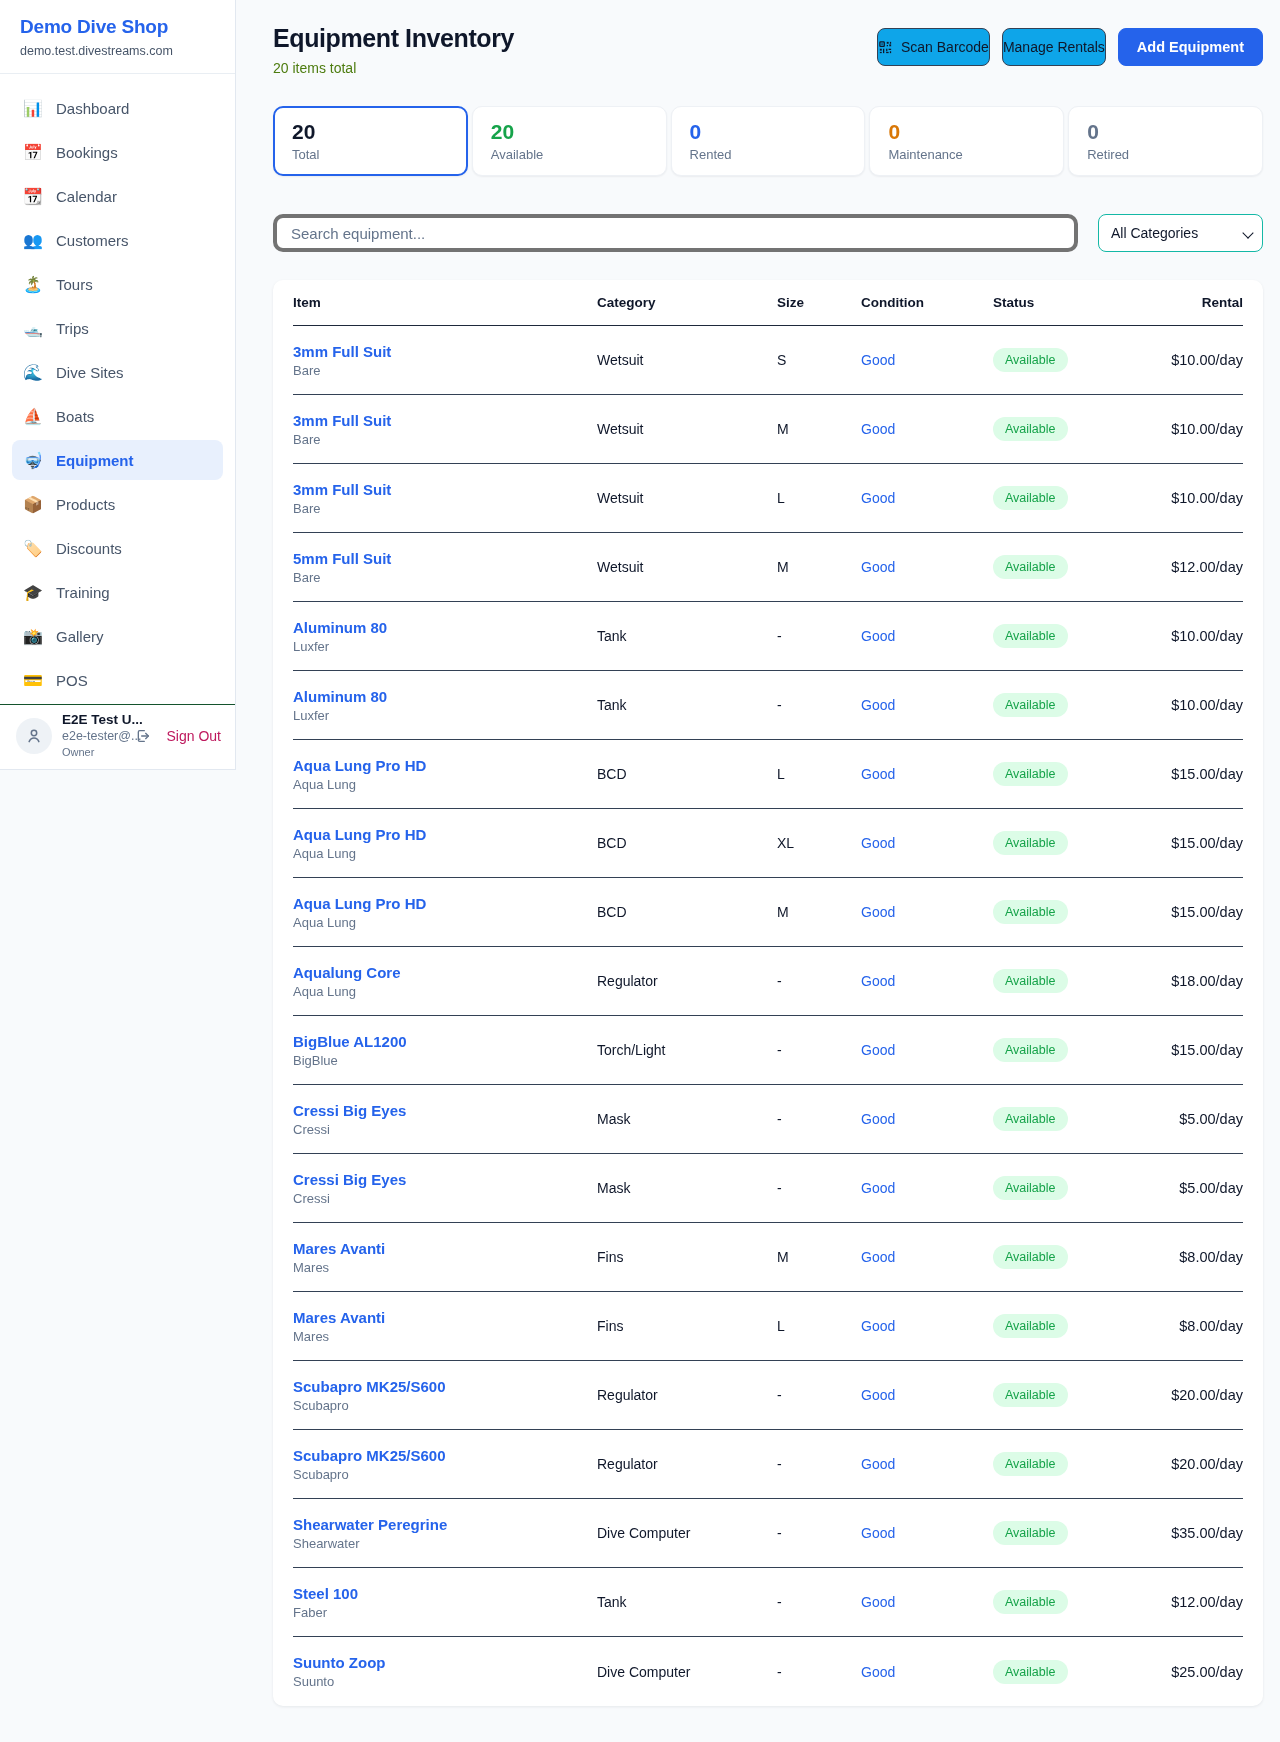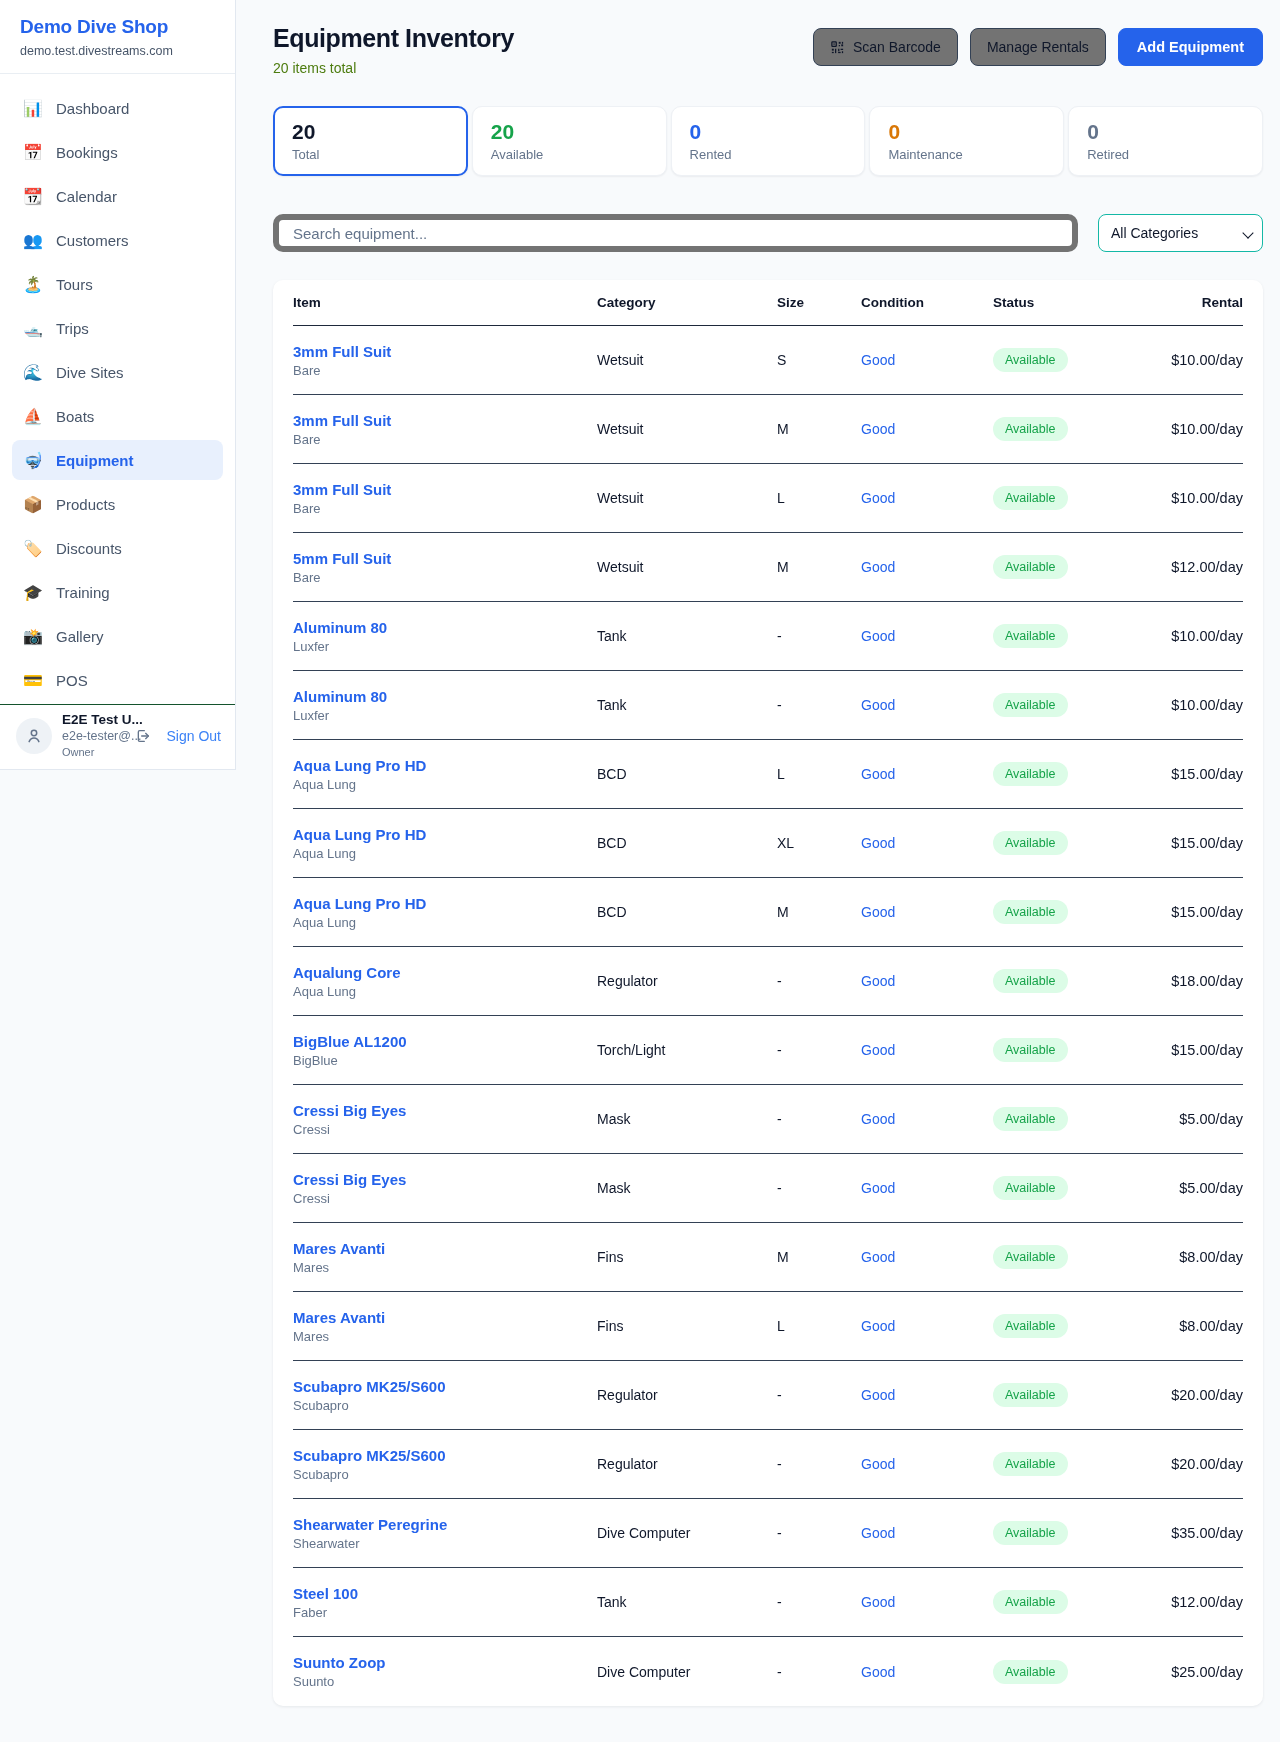--- a/index.html
+++ b/index.html
@@ -42,48 +42,48 @@
   .avatar {
     width:36px; height:36px; border-radius:50%; background:#eef2f6;
     display:flex; align-items:center; justify-content:center; flex:0 0 36px;
   }
   .user-meta { line-height:1.25; min-width:0; }
   .user-name { font-size:13.5px; font-weight:700; color:#0f172a; }
   .user-email { font-size:12.5px; color:#64748b; }
   .user-role { font-size:11px; color:#64748b; margin-top:1px; }
   .signout {
     margin-left:auto; display:flex; align-items:flex-end; gap:16px;
-    color:#3b82f6; font-size:14px; cursor:pointer; flex:0 0 auto;
+    color:#be185d; font-size:14px; cursor:pointer; flex:0 0 auto;
   }
 
   
   .main { position:absolute; left:273px; top:0; width:990px; }
   .page-header { display:flex; justify-content:space-between; align-items:flex-start; margin-top:24px; }
   .page-title { font-size:25px; font-weight:700; letter-spacing:-0.4px; color:#0f172a; }
   .page-subtitle { font-size:14px; color:#4d7c0f; margin-top:7px; }
   .header-actions { display:flex; gap:12px; margin-top:4px; }
   .btn {
     height:38px; border-radius:8px; display:inline-flex; align-items:center; gap:8px;
     font-family:"Liberation Sans", sans-serif; font-size:14px; cursor:pointer;
   }
-  .btn-outline { background:#737373; border:1px solid #334155; color:#0f172a; padding:0 16px; font-weight:500; }
+  .btn-outline { background:#0ea5e9; border:1px solid #334155; color:#0f172a; padding:0 0; font-weight:500; }
   .btn-primary { background:#2563eb; border:1px solid #2563eb; color:#fff; padding:0 18px; font-weight:600; font-size:14.5px; }
 
   .stats-row { display:flex; gap:4px; margin-top:30px; }
   .stat-card {
     flex:1; background:#fff; border:1px solid #eef1f5; border-radius:10px;
     padding:13px 18px; box-shadow:0 1px 2px rgba(15,23,42,.06); cursor:pointer;
   }
   .stat-card.selected { border:2px solid #2563eb; padding:12px 17px; }
   .stat-value { font-size:21px; font-weight:700; }
   .stat-label { font-size:13px; color:#64748b; margin-top:3px; }
 
   .filters-row { display:flex; gap:20px; margin-top:38px; }
   .search-input {
-    flex:1; height:38px; border:6px solid #737373; border-radius:10px;
+    flex:1; height:38px; border:4px solid #737373; border-radius:10px;
     padding:0 14px; font-family:"Liberation Sans", sans-serif; font-size:15px; color:#0f172a;
     background:#fff; outline:none;
   }
   .search-input::placeholder { color:#64748b; }
   .select-wrap { position:relative; width:165px; flex:0 0 165px; }
   .category-select {
     width:100%; height:38px; border:1px solid #14b8a6; border-radius:8px;
     background:#fff; font-family:"Liberation Sans", sans-serif; font-size:14px; font-weight:500;
     color:#0f172a; padding:0 26px 0 12px; appearance:none; -webkit-appearance:none; cursor:pointer;
   }

